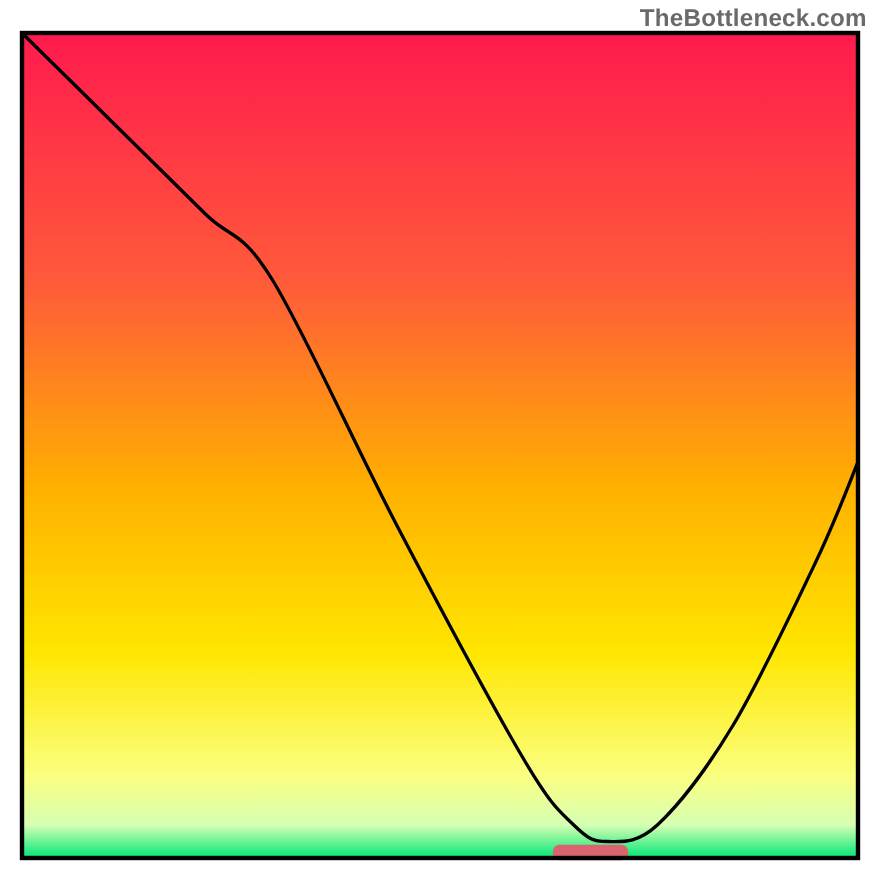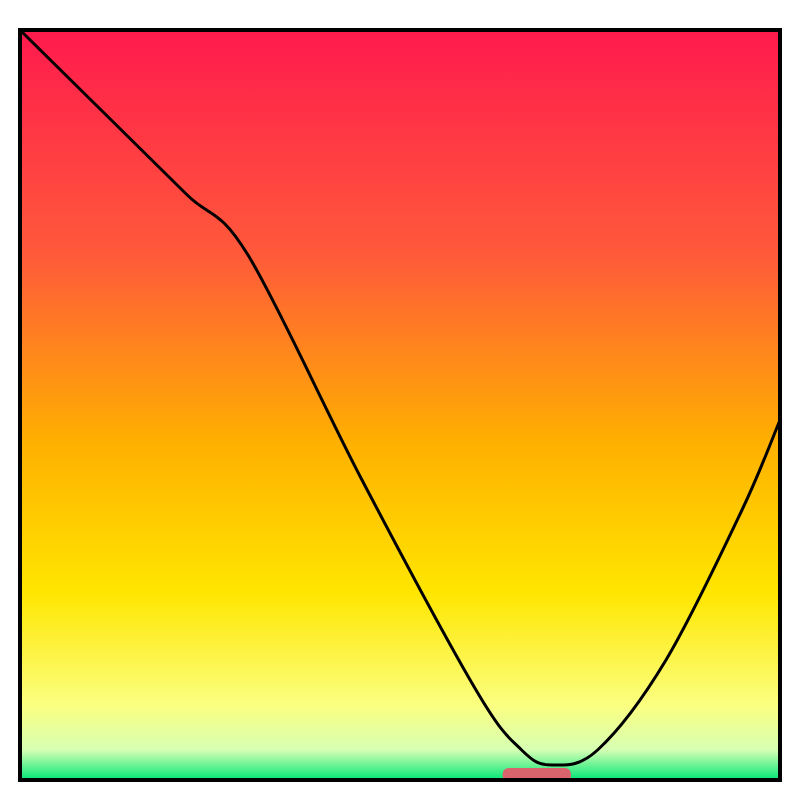--- a/index.html
+++ b/index.html
@@ -28,20 +28,21 @@
   svg.chart {
     position: absolute;
     top: 0;
     left: 0;
   }
 </style>
 </head>
 <body>
 
 <div class="container">
+  <div class="watermark">TheBottleneck.com</div>
 
   <svg class="chart" width="800" height="800" viewBox="0 0 800 800">
     <defs>
       <linearGradient id="bg-grad" x1="0" y1="0" x2="0" y2="1">
           <stop offset="0%" stop-color="#ff1a4d"></stop>
           <stop offset="30%" stop-color="#ff5a3a"></stop>
           <stop offset="55.00000000000001%" stop-color="#ffb000"></stop>
           <stop offset="75%" stop-color="#ffe600"></stop>
           <stop offset="90%" stop-color="#fbff80"></stop>
           <stop offset="96%" stop-color="#d6ffb3"></stop>

